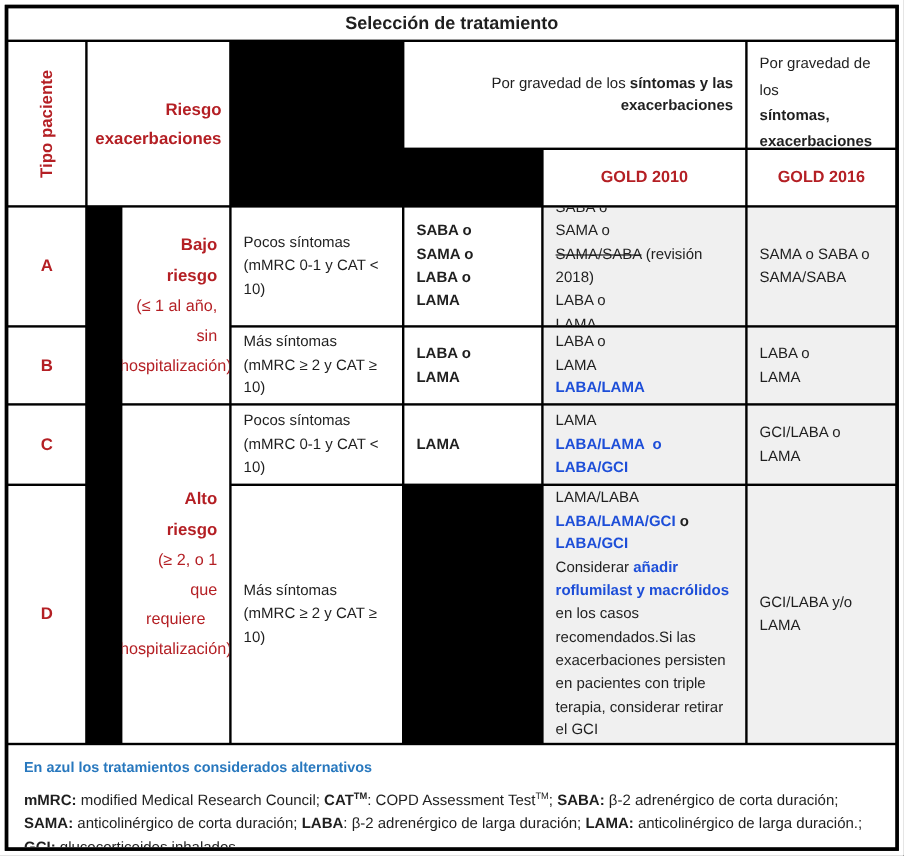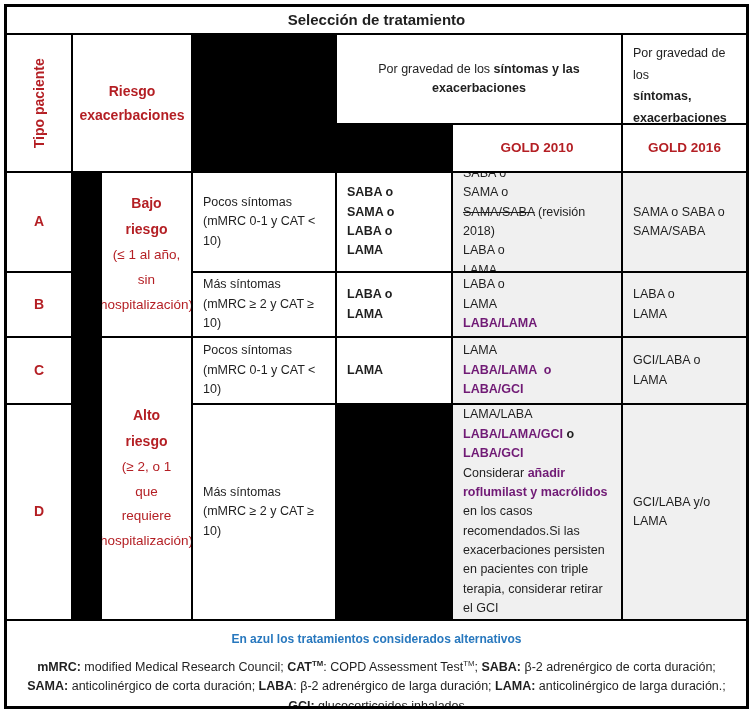--- a/index.html
+++ b/index.html
@@ -4,36 +4,36 @@
 <style>
   html,body{margin:0;padding:0;background:#fff;}
   .page{position:relative;width:753px;height:713px;background:#fff;box-sizing:border-box;padding:4px;
         font-family:"Liberation Sans","DejaVu Sans",sans-serif;color:#1f1f1f;}
   .grid{display:grid;width:739px;height:699px;background:#000;gap:2px;border:3px solid #000;
         grid-template-columns:64px 118px 142px 114px 168px 1fr;
         grid-template-rows:26px 88px 46px 98px 63px 65px 214px 1fr;}
   .c{background:#fff;display:flex;flex-direction:column;justify-content:center;
      padding:5px 10px;font-size:12.5px;line-height:1.55;box-sizing:border-box;overflow:hidden;}
   .gray{background:#F0F0F0;}
-  .center{align-items:center;text-align:center;}
+  .center{align-items:center;text-align:right;}
   .top{justify-content:flex-start;}
   .title-cell{font-weight:700;font-size:15px;}
   .redtxt{color:#B41F24;}
   .hdr{font-weight:700;font-size:14px;line-height:1.75;}
   .gold{font-weight:700;font-size:13.5px;}
   .type{font-weight:700;font-size:14px;}
   .risk{font-size:13.5px;line-height:1.85;margin-left:29px;}
   .risk .ln span.b{font-size:14px;}
   .vert{transform:rotate(-90deg);white-space:nowrap;}
   .g2016h{line-height:1.72;}
   .ln span.b{font-weight:700;}
-  .ln span.blue{color:#701a75;}
+  .ln span.blue{color:#1d4ed8;}
   .ln span.strike{text-decoration:line-through;}
   .ln span.sp{font-size:0.62em;vertical-align:super;}
-  .footer{padding:9px 13px;justify-content:flex-start;text-align:center;}
+  .footer{padding:9px 13px;justify-content:flex-start;}
   .footer .note{color:#2878BE;font-weight:700;font-size:12px;margin-bottom:9px;}
   .footer .abbrev{font-size:12.5px;line-height:1.55;}
 </style>
 </head>
 <body>
 
 <div class="page">
   <div class="grid">
 
     <div class="c center title-cell" style="grid-area:1/1/2/7">Selección de tratamiento</div>

